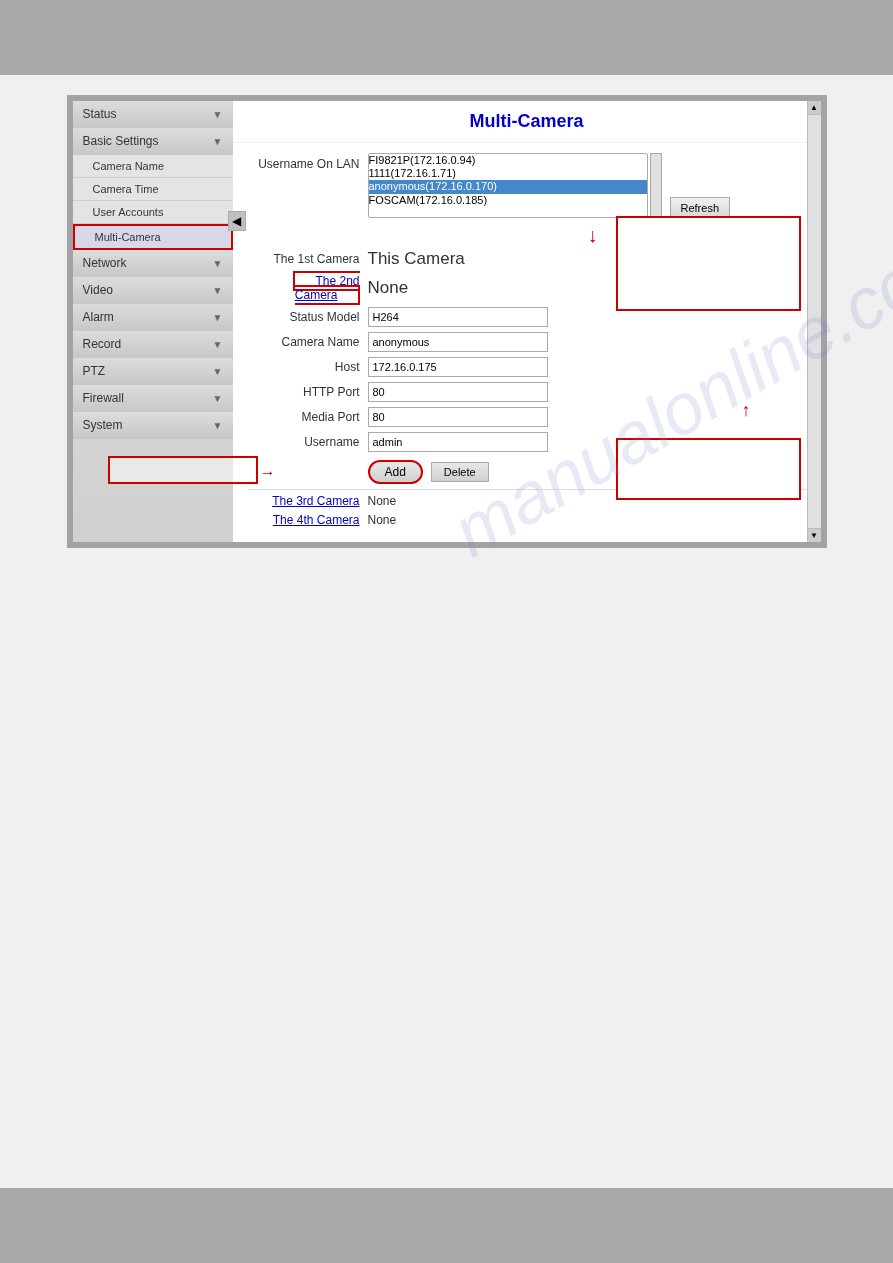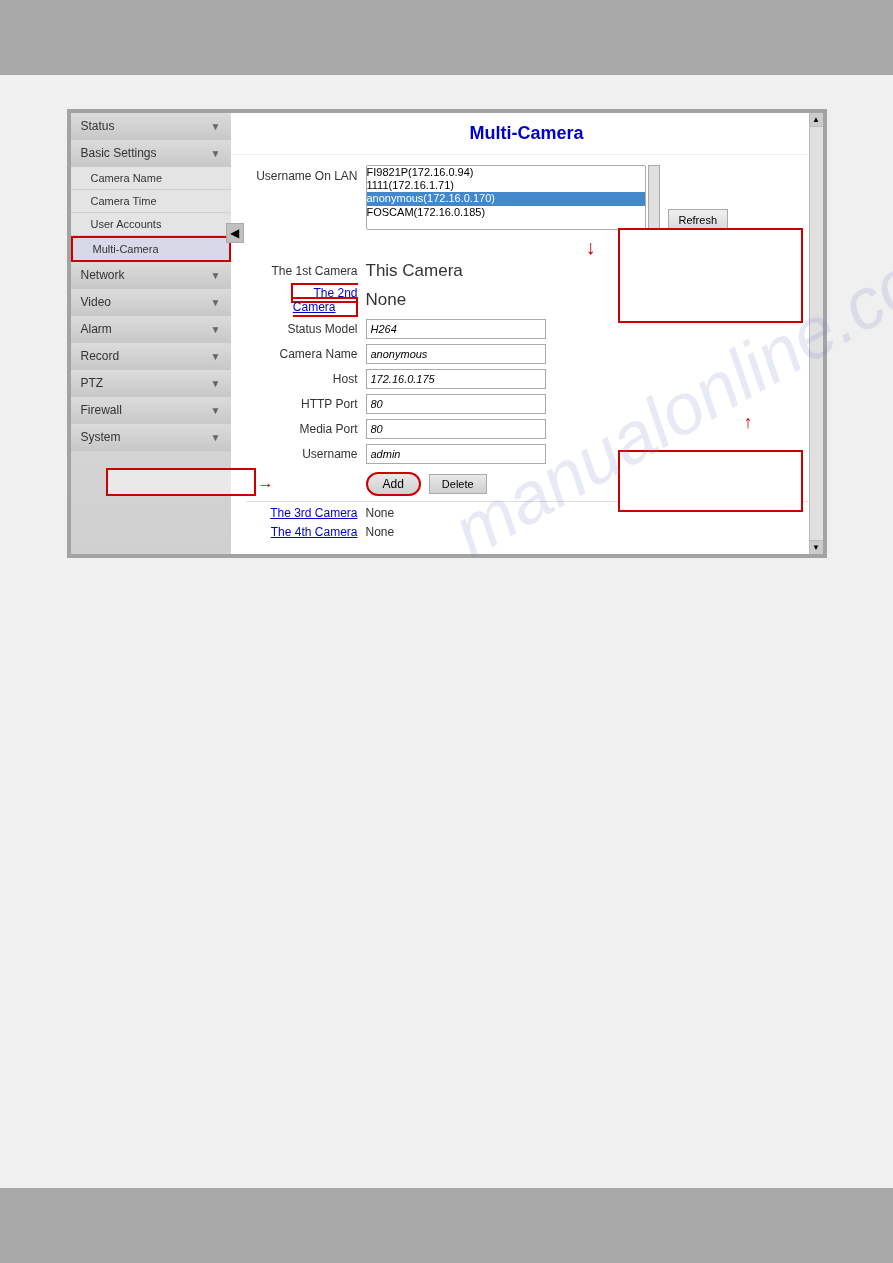--- a/index.html
+++ b/index.html
@@ -46,24 +46,24 @@
       font-style: italic;
       transform: rotate(-30deg);
       pointer-events: none;
       white-space: nowrap;
       z-index: 10;
     }
 
     .app-window {
       width: 760px;
       background: #c4b5fd;
-      border: 4px solid #a3a3a3;
+      border: 6px solid #a3a3a3;
       display: flex;
       position: relative;
-      margin-top: 14px;
+      margin-top: 0;
     }
 
     
     .sidebar {
       width: 160px;
       background: linear-gradient(to bottom, #e0e0e0, #d0d0d0);
       flex-shrink: 0;
     }
 
     .sidebar-item {
@@ -181,21 +181,20 @@
       color: #333;
     }
 
     .form-input {
       width: 180px;
       height: 20px;
       border: 1px solid #aaa;
       padding: 8px 4px;
       font-size: 11px;
       background: #fff;
-      font-style: italic;
     }
 
     .none-text {
       color: #333;
       font-size: 12px;
     }
 
     
     .btn-add {
       padding: 3px 15px;

